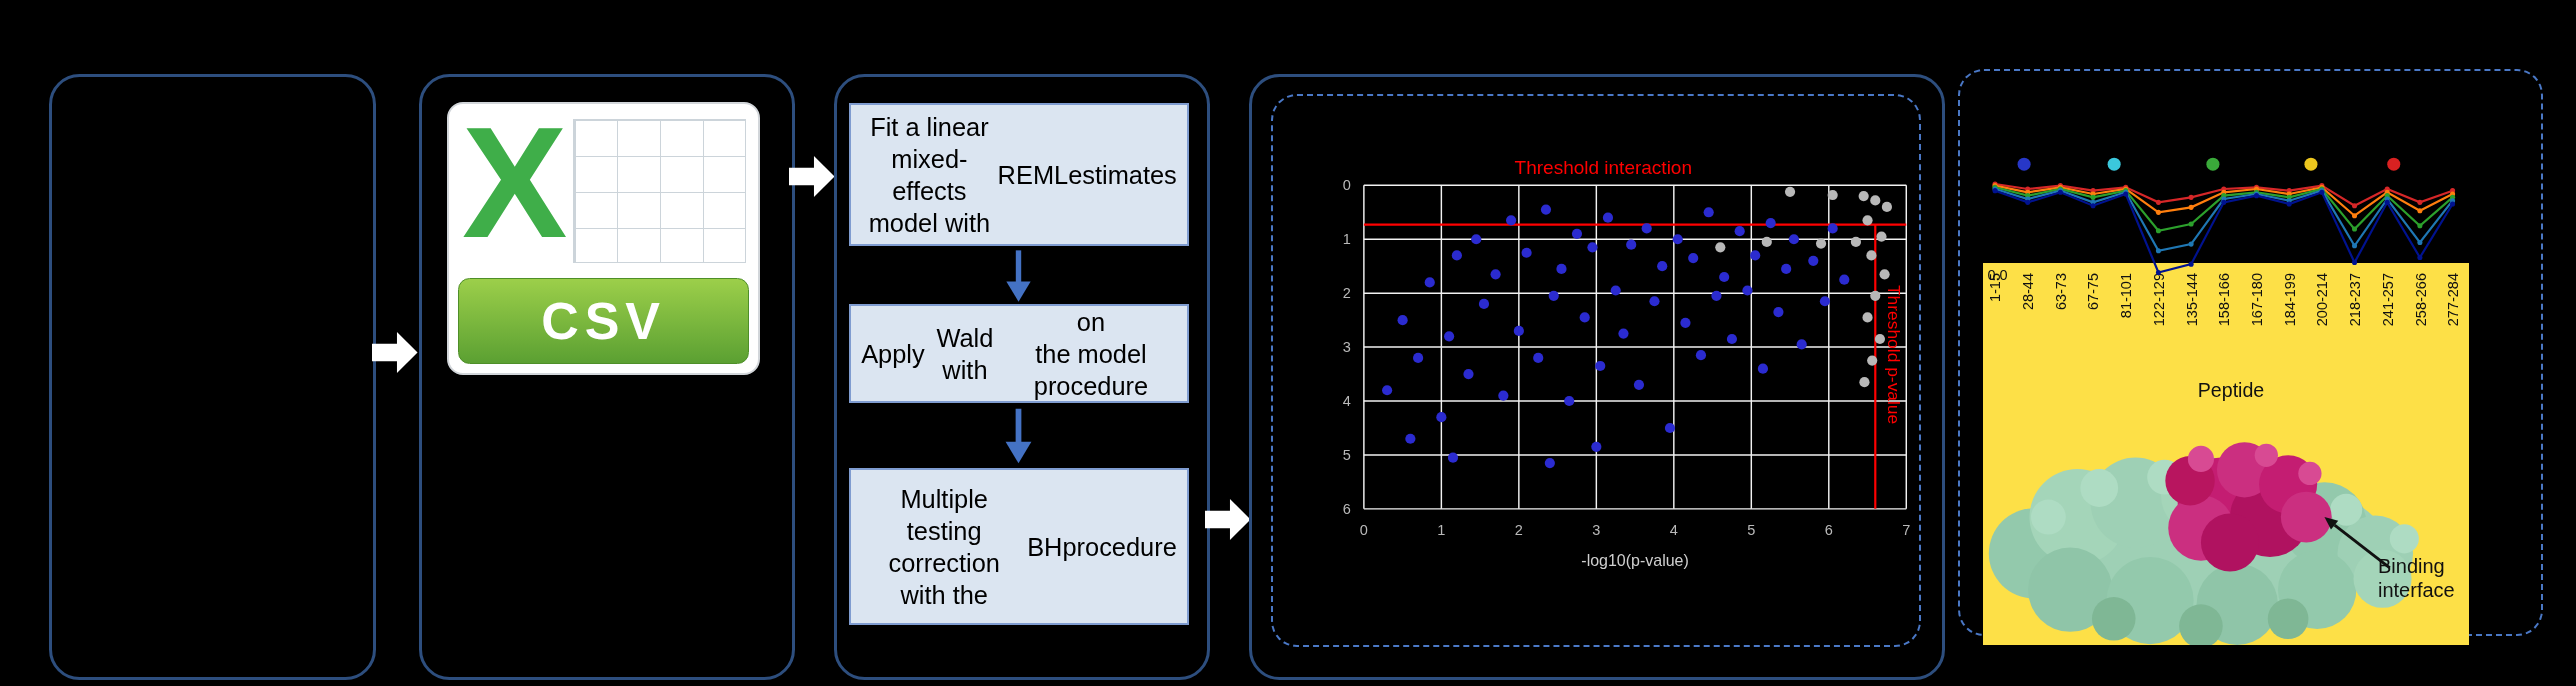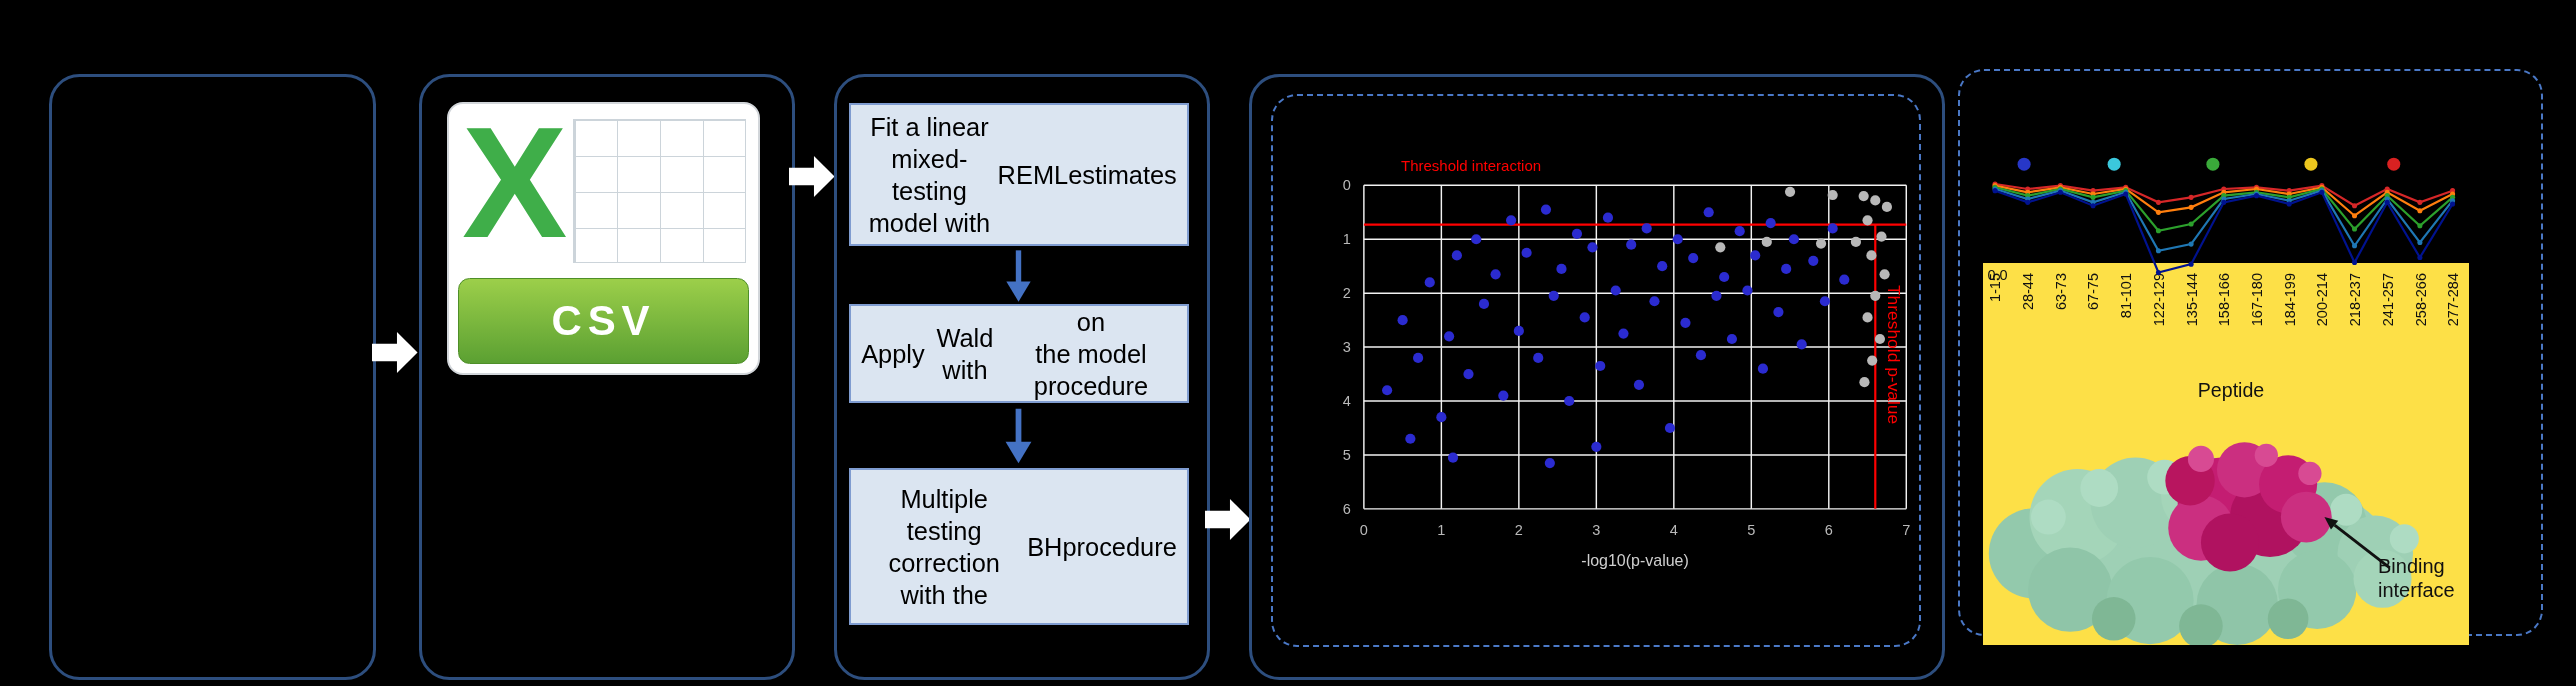--- a/index.html
+++ b/index.html
@@ -17,33 +17,33 @@
     border:1.5px solid #ccd4da;box-sizing:border-box;
     background-image:
       repeating-linear-gradient(to right,#ccd4da 0 1.5px,transparent 1.5px 43px),
       repeating-linear-gradient(to bottom,#ccd4da 0 1.5px,transparent 1.5px 36px);}
   .csv-x{position:absolute;left:13px;top:-4.4px;font-size:158px;line-height:1.05;
     font-weight:800;color:#3fae49;z-index:2;}
   .csv-banner{position:absolute;left:8.7px;right:8.7px;bottom:8.7px;height:86px;
     border-radius:11.6px;border:1.5px solid #4e8f28;box-sizing:border-box;
     background:linear-gradient(#9ccf4a,#5ba032);
     display:flex;align-items:center;justify-content:center;
-    color:#fff;font-weight:800;font-size:42px;letter-spacing:5.8px;z-index:3;}
+    color:#fff;font-weight:800;font-size:52px;letter-spacing:5.8px;z-index:3;}
 
   
   .step{position:absolute;left:849px;width:340px;background:#dbe5f1;border:2.2px solid #7f9cd0;
     box-sizing:border-box;color:#000;font-size:25.4px;line-height:1.26;text-align:center;
     display:flex;align-items:center;justify-content:center;padding:4.4px 10.2px;white-space:pre-line;}
   .step b{font-weight:400;}
   .flow-arrow{position:absolute;width:47px;height:47px;}
   .down-arrow{position:absolute;left:1002px;width:33px;}
 
   
-  .scatter-title{position:absolute;left:1401px;top:157px;width:291px;text-align:left;
-    color:#ff0000;font-size:15px;}
+  .scatter-title{position:absolute;left:1401px;top:157px;width:291px;text-align:right;
+    color:#ff0000;font-size:19px;}
   .rot-label{position:absolute;left:1904px;top:285px;transform:rotate(90deg);
     transform-origin:0 0;color:#ff0000;font-size:17.4px;white-space:nowrap;}
 
   
   .white-panel{position:absolute;left:1983px;top:263px;width:486px;height:382px;background:#fde047;}
   .pep{position:absolute;top:10.2px;transform:rotate(-90deg) translateX(-100%);
     transform-origin:0 0;white-space:nowrap;font-size:14.5px;color:#111;}
   .peptide-title{position:absolute;left:10px;right:0;top:116px;text-align:center;
     color:#111;font-size:19.6px;}
   .y-tick{position:absolute;left:4.4px;top:4.4px;color:#111;font-size:14.5px;}
@@ -68,21 +68,21 @@
   <div class="csv-banner">CSV</div>
 </div>
 
 <svg class="flow-arrow" style="left:789px;top:153px;" viewBox="0 0 64 64">
   <polygon points="0,20 34,20 34,4 62,32 34,60 34,44 0,44" fill="#ffffff"></polygon>
 </svg>
 
 <div class="frame" style="left:834px;top:74px;width:370px;height:600px;"></div>
 
 <div class="step" style="top:103px;height:143px;"><span>Fit a linear mixed-
-testing model with
+effects model with
 </span><b>REML</b><span> estimates</span></div>
 
 <svg class="down-arrow" style="top:249px;height:54px;" viewBox="0 0 46 80">
   <line x1="23" y1="2" x2="23" y2="52" stroke="#4472c4" stroke-width="8"></line>
   <polygon points="5,48 41,48 23,78" fill="#4472c4"></polygon>
 </svg>
 
 <div class="step" style="top:304px;height:99px;"><span>Apply </span><b>Wald with</b><span> on
 the model procedure</span></div>
 

